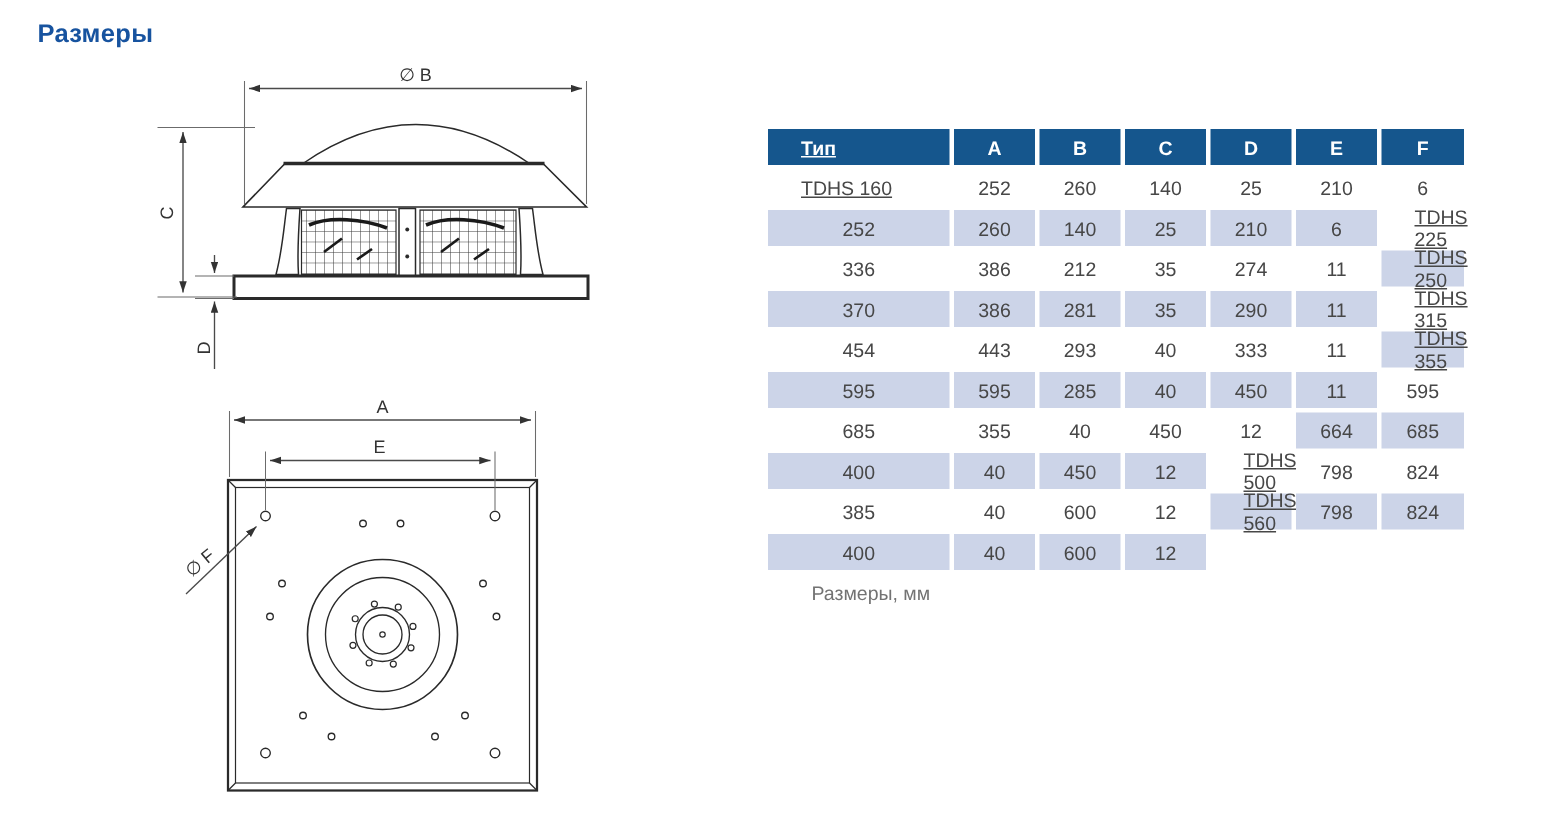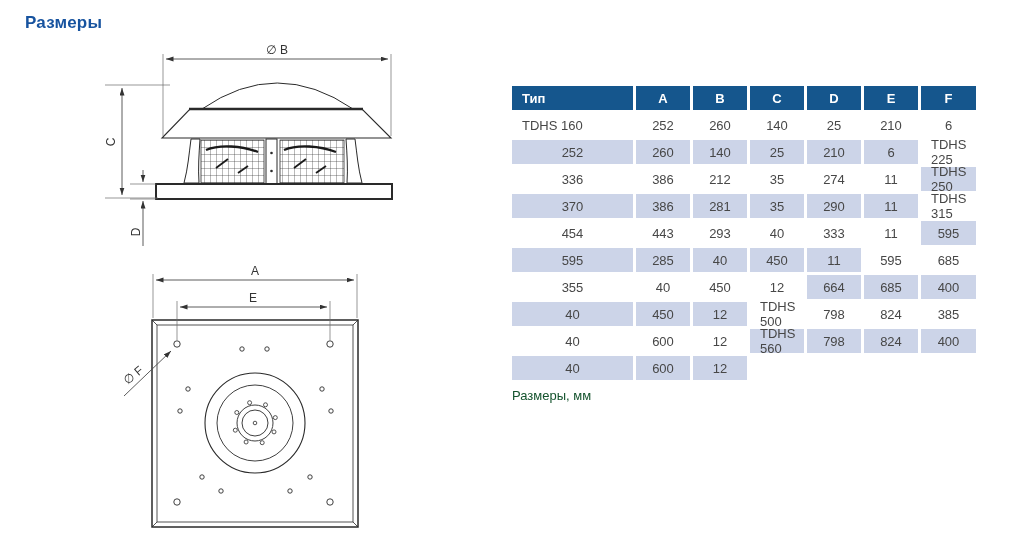--- a/index.html
+++ b/index.html
@@ -21,26 +21,26 @@
   .tablewrap { position:absolute; left:512px; top:86px; width:464px; }
   .grid {
     display:grid;
     grid-template-columns:121px 54px 54px 54px 54px 54px 55px;
     grid-auto-rows:24px; gap:3px; width:464px;
   }
   .cell {
     display:flex; align-items:center; justify-content:center;
     font-size:13px; color:#474747; background:#fff;
   }
-  .cell.model { justify-content:flex-start; padding-left:10px; }
+  .cell.model { justify-content:flex-start; padding-left:22px;text-decoration:underline; }
   .cell.head {
     background:#15568d; color:#ffffff; font-weight:bold; font-size:13px;
   }
   .cell.shade { background:#ccd4e8; }
-  .caption { margin-top:8px; font-size:13px; color:#14532d; }
+  .caption { margin-top:8px; font-size:13px; color:#737373;margin-left:29px; }
 </style>
 </head>
 <body>
 
 <div class="page">
 
   <h1 class="title">Размеры</h1>
 
   <svg class="diagram" width="380" height="515" viewBox="95 30 380 515">
     <defs>
@@ -193,20 +193,21 @@
         <div class="cell shade">35</div>
         <div class="cell shade">290</div>
         <div class="cell shade">11</div>
         <div class="cell model">TDHS 315</div>
         <div class="cell">454</div>
         <div class="cell">443</div>
         <div class="cell">293</div>
         <div class="cell">40</div>
         <div class="cell">333</div>
         <div class="cell">11</div>
+        <div class="cell model shade">TDHS 355</div>
         <div class="cell shade">595</div>
         <div class="cell shade">595</div>
         <div class="cell shade">285</div>
         <div class="cell shade">40</div>
         <div class="cell shade">450</div>
         <div class="cell shade">11</div>
         <div class="cell">595</div>
         <div class="cell">685</div>
         <div class="cell">355</div>
         <div class="cell">40</div>

